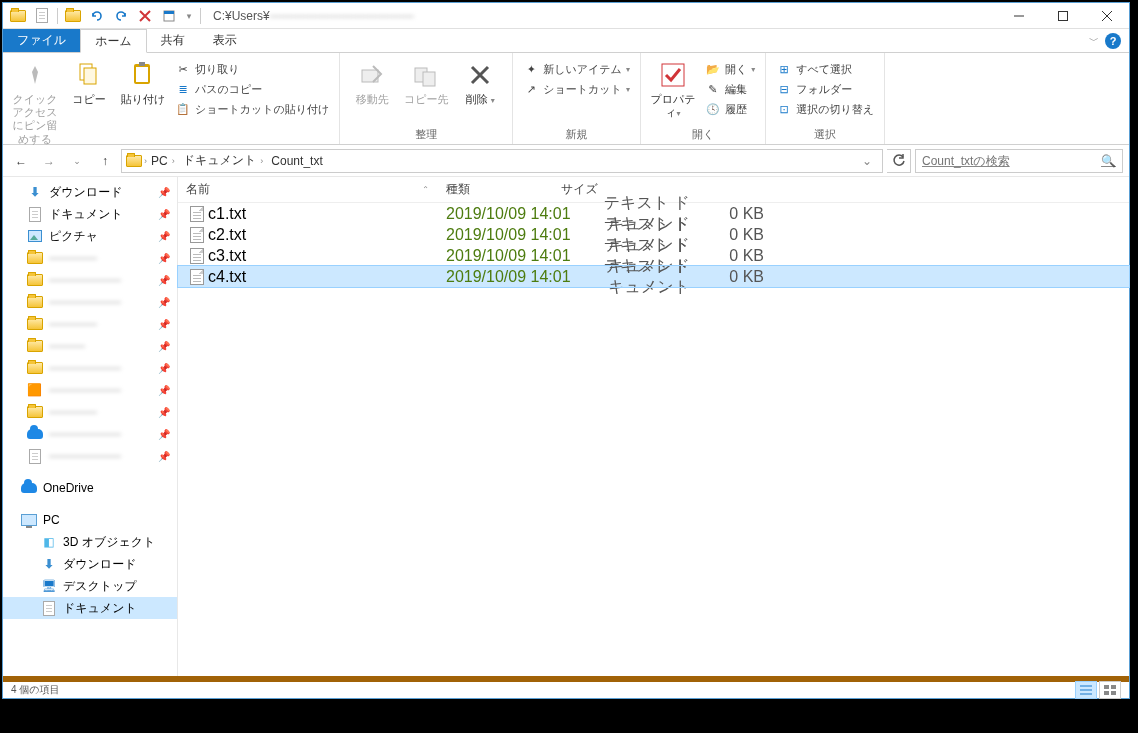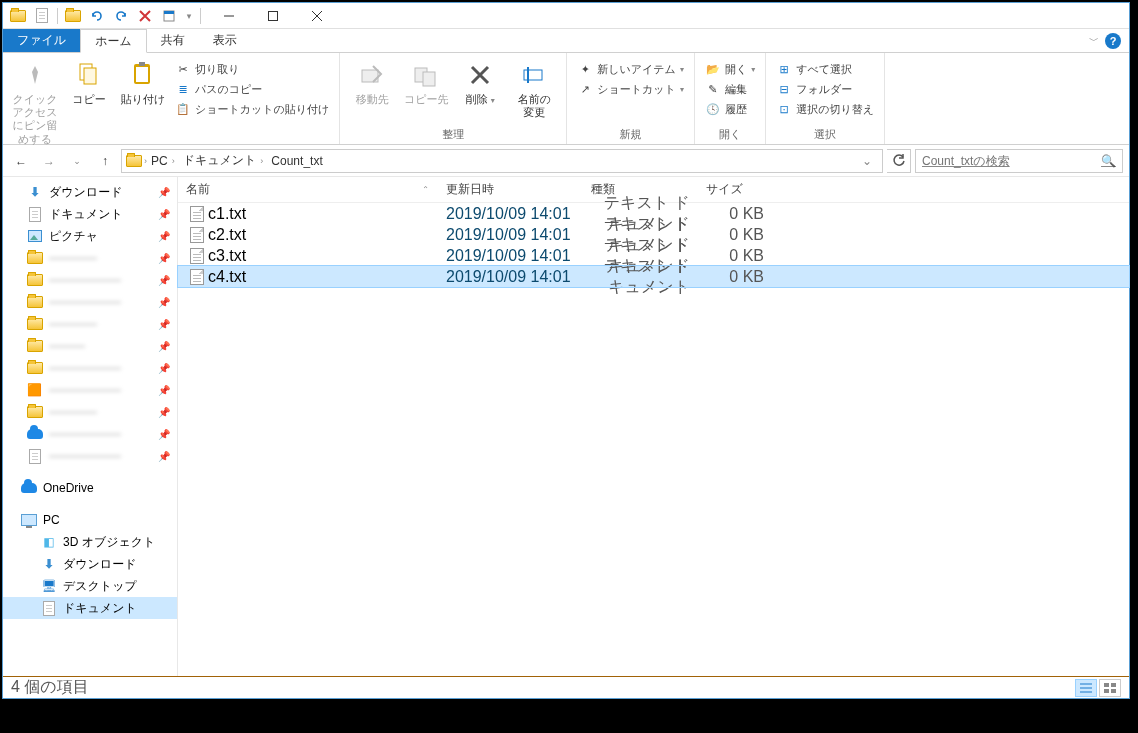--- a/index.html
+++ b/index.html
@@ -67,26 +67,26 @@
 .col.name { width: 260px; }
 .col.date { width: 145px; }
 .col.type { width: 115px; }
 .col.size { width: 74px; justify-content: flex-start; }
 .col .sort { margin-left: auto; color: #888; font-size: 8px; }
 .rows { flex: 1; }
 .row { display: flex; height: 21px; align-items: center; font-size: 16px; padding-left: 4px; }
 .row.sel { background: #cce8ff; outline: 1px solid #99d1ff; }
 .cell { padding: 0 8px; display: flex; align-items: center; gap: 4px; }
 .cell.name { width: 256px; }
-.cell.date { width: 145px; color: #0c4a6e; }
+.cell.date { width: 145px; color: #4d7c0f; }
 .cell.type { width: 115px; color: #555; }
 .cell.size { width: 74px; justify-content: flex-end; color: #555; }
 
 
-.status { height: 22px; border-top: 1px solid #a16207; display: flex; align-items: center; padding: 0 8px; font-size: 16px; color: #555; }
+.status { height: 22px; border-top: 6px solid #a16207; display: flex; align-items: center; padding: 0 8px; font-size: 10px; color: #555; }
 .status-right { margin-left: auto; display: flex; gap: 2px; }
 .view-btn { width: 22px; height: 18px; border: 1px solid #ccc; display: flex; align-items: center; justify-content: center; cursor: pointer; }
 .view-btn.active { background: #cce8ff; border-color: #99d1ff; }
 
 
 .folder-ico { width: 16px; height: 12px; background: linear-gradient(#ffe9a6,#f5c438); border: 1px solid #d9a400; border-radius: 1px; position: relative; }
 .folder-ico::before { content: ''; position: absolute; top: -3px; left: 0; width: 6px; height: 3px; background: #f5c438; border: 1px solid #d9a400; border-bottom: none; border-radius: 1px 1px 0 0; }
 .doc-ico { width: 12px; height: 15px; background: #fff; border: 1px solid #aaa; position: relative; }
 .doc-ico::after { content:''; position:absolute; top:3px; left:2px; right:2px; height:1px; background:#ccc; box-shadow: 0 3px 0 #ccc, 0 6px 0 #ccc; }
 .txt-ico { width: 14px; height: 16px; background: #fff; border: 1px solid #999; position: relative; }
@@ -138,20 +138,23 @@
         </div>
       <div class="qat-btn">
           <svg width="14" height="14" viewBox="0 0 14 14">
             <rect x="2" y="2" width="10" height="10" fill="none" stroke="#888"></rect>
             <rect x="2" y="2" width="10" height="3" fill="#1979ca"></rect>
           </svg>
         </div>
       <div class="qat-btn" style="width:14px;color:#888;font-size:9px;">▾</div>
       <div class="qat-sep"></div>
     </div>
+    <div class="title-path">
+      <span>C:¥Users¥</span><span class="blur">――――――――――――</span>
+    </div>
     <div class="win-controls">
       <div class="win-btn">
           <svg width="10" height="10">
             <path d="M0 5 H10" stroke="#333"></path>
           </svg>
         </div>
       <div class="win-btn">
           <svg width="10" height="10">
             <rect x="0.5" y="0.5" width="9" height="9" fill="none" stroke="#333"></rect>
           </svg>
@@ -246,54 +249,53 @@
             <span class="lbl">コピー先</span>
           </div>
         <div class="rbtn-big">
             <span class="ico">
               <svg width="24" height="24">
                 <path d="M4 4 L20 20 M20 4 L4 20" stroke="#555" stroke-width="3"></path>
               </svg>
             </span>
             <span class="lbl"><span>削除</span> <span style="font-size:8px;color:#888;">▾</span></span>
           </div>
+      </div>
+      <div class="rgroup-label">整理</div>
+    </div>
+
+    <div class="rgroup">
+      <div class="rgroup-body">
+        <div class="rcol" style="padding-top:4px;">
+          <div class="rbtn-sm">
+              <span class="ico-sq">✦</span>
+              <span>新しいアイテム</span> 
+              <span style="font-size:8px;color:#888;">▾</span>
+            </div>
+          <div class="rbtn-sm">
+              <span class="ico-sq">↗</span>
+              <span>ショートカット</span> 
+              <span style="font-size:8px;color:#888;">▾</span>
+            </div>
+        </div>
+      </div>
+      <div class="rgroup-label">新規</div>
+    </div>
+
+    <div class="rgroup">
+      <div class="rgroup-body">
         <div class="rbtn-big">
             <span class="ico">
               <svg width="26" height="26">
-                <rect x="3" y="8" width="18" height="10" fill="#fff" stroke="#1979ca"></rect>
-                <rect x="6" y="5" width="2" height="16" fill="#1979ca"></rect>
-              </svg>
-            </span>
-            <span class="lbl" style="white-space:pre-line;">名前の
-変更</span>
-          </div>
-      </div>
-      <div class="rgroup-label">整理</div>
-    </div>
-
-    <div class="rgroup">
-      <div class="rgroup-body">
-        <div class="rcol" style="padding-top:4px;">
-          <div class="rbtn-sm">
-              <span class="ico-sq">✦</span>
-              <span>新しいアイテム</span> 
-              <span style="font-size:8px;color:#888;">▾</span>
-            </div>
-          <div class="rbtn-sm">
-              <span class="ico-sq">↗</span>
-              <span>ショートカット</span> 
-              <span style="font-size:8px;color:#888;">▾</span>
-            </div>
-        </div>
-      </div>
-      <div class="rgroup-label">新規</div>
-    </div>
-
-    <div class="rgroup">
-      <div class="rgroup-body">
+                <rect x="2" y="2" width="22" height="22" fill="#fff" stroke="#d13438"></rect>
+                <path d="M6 13 L11 18 L20 7" fill="none" stroke="#d13438" stroke-width="3"></path>
+              </svg>
+            </span>
+            <span class="lbl"><span>プロパティ</span><span style="font-size:8px;color:#888;">▾</span></span>
+          </div>
         <div class="rcol" style="padding-top:4px;">
           <div class="rbtn-sm">
               <span class="ico-sq">📂</span>
               <span>開く</span> 
               <span style="font-size:8px;color:#888;">▾</span>
             </div>
           <div class="rbtn-sm">
               <span class="ico-sq">✎</span>
               <span>編集</span>
             </div>
@@ -486,21 +488,20 @@
           <span>ドキュメント</span>
         </div>
     </div>
 
     <div class="filepane">
       <div class="cols">
         <div class="col name">
             <span>名前</span>
             <span class="sort">⌃</span>
           </div>
-        <div class="col date">更新日時</div>
         <div class="col type">種類</div>
         <div class="col size">サイズ</div>
       </div>
       <div class="rows" id="file-rows">
           <div class="row">
             <div class="cell name">
               <span class="txt-ico"></span>
               <span>c1.txt</span>
             </div>
             <div class="cell date">2019/10/09 14:01</div>

